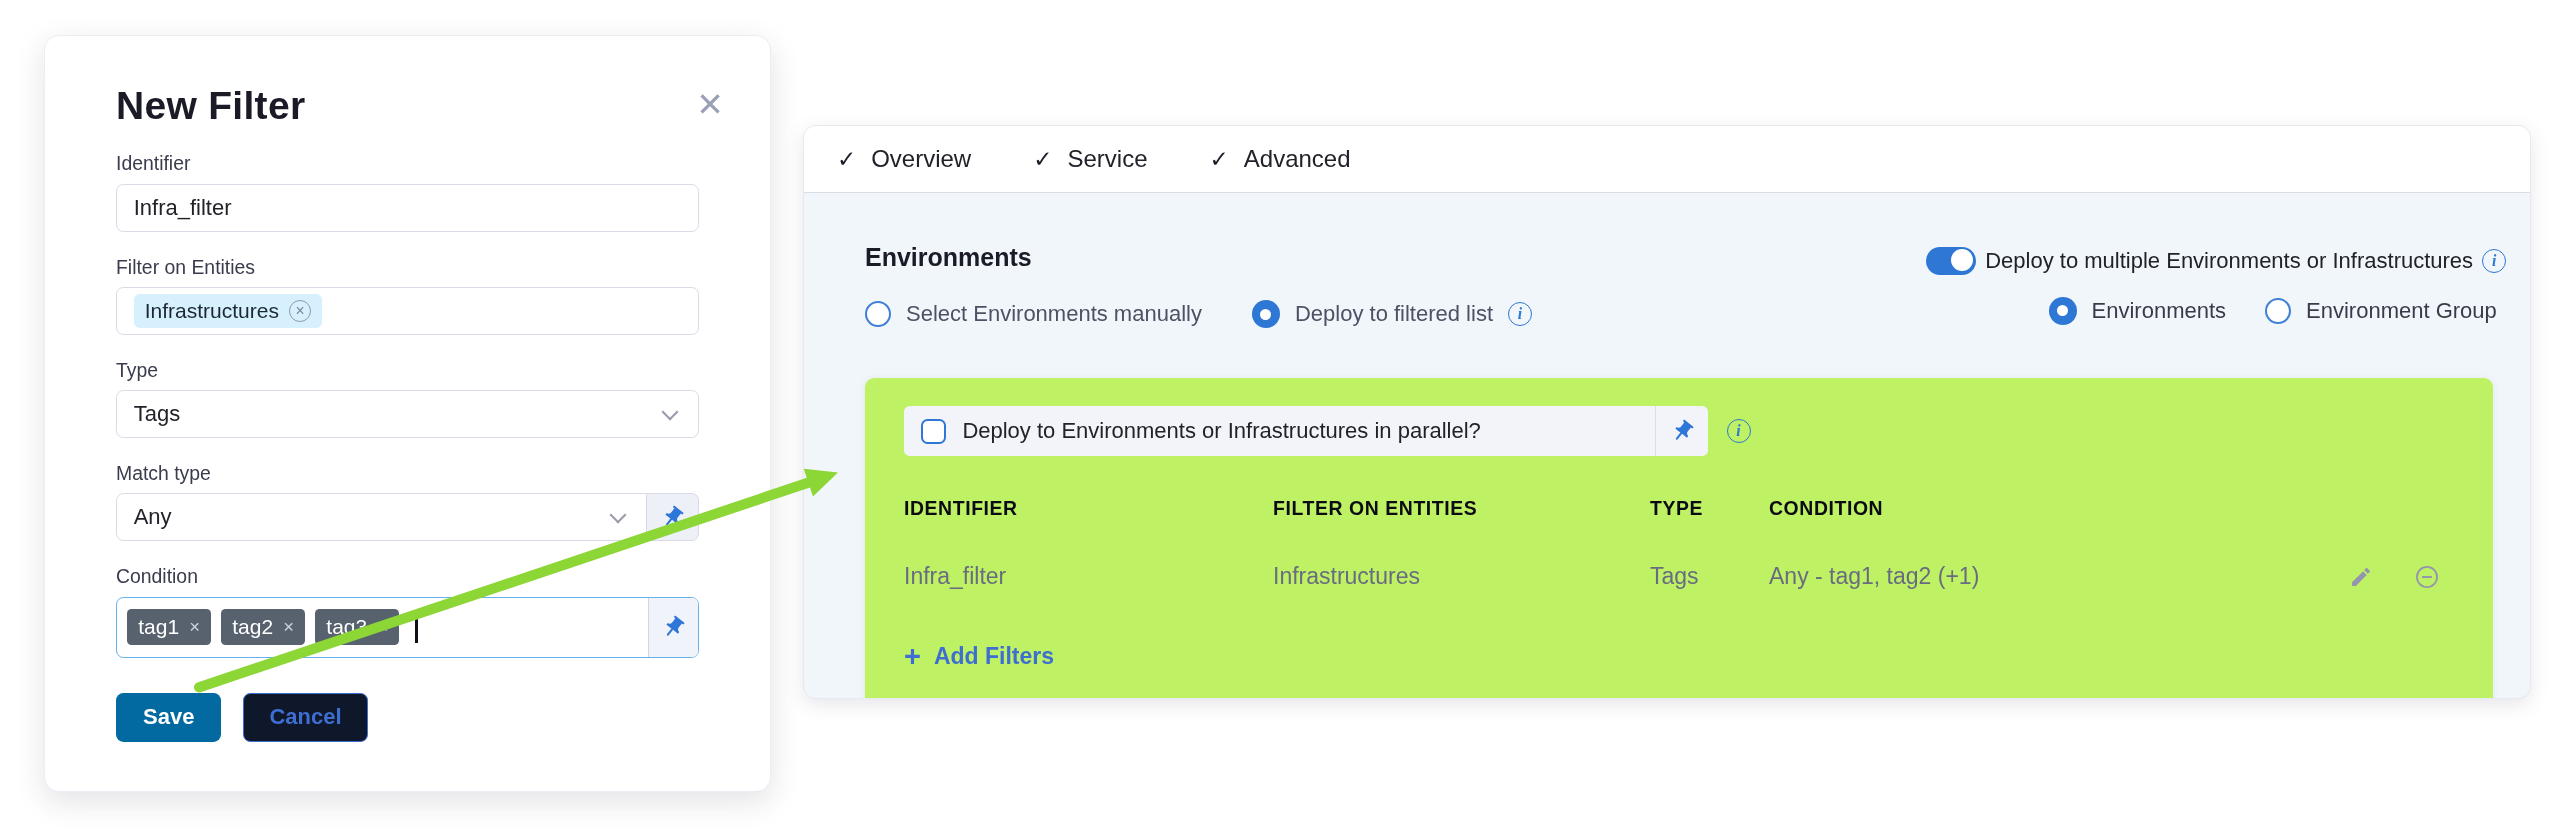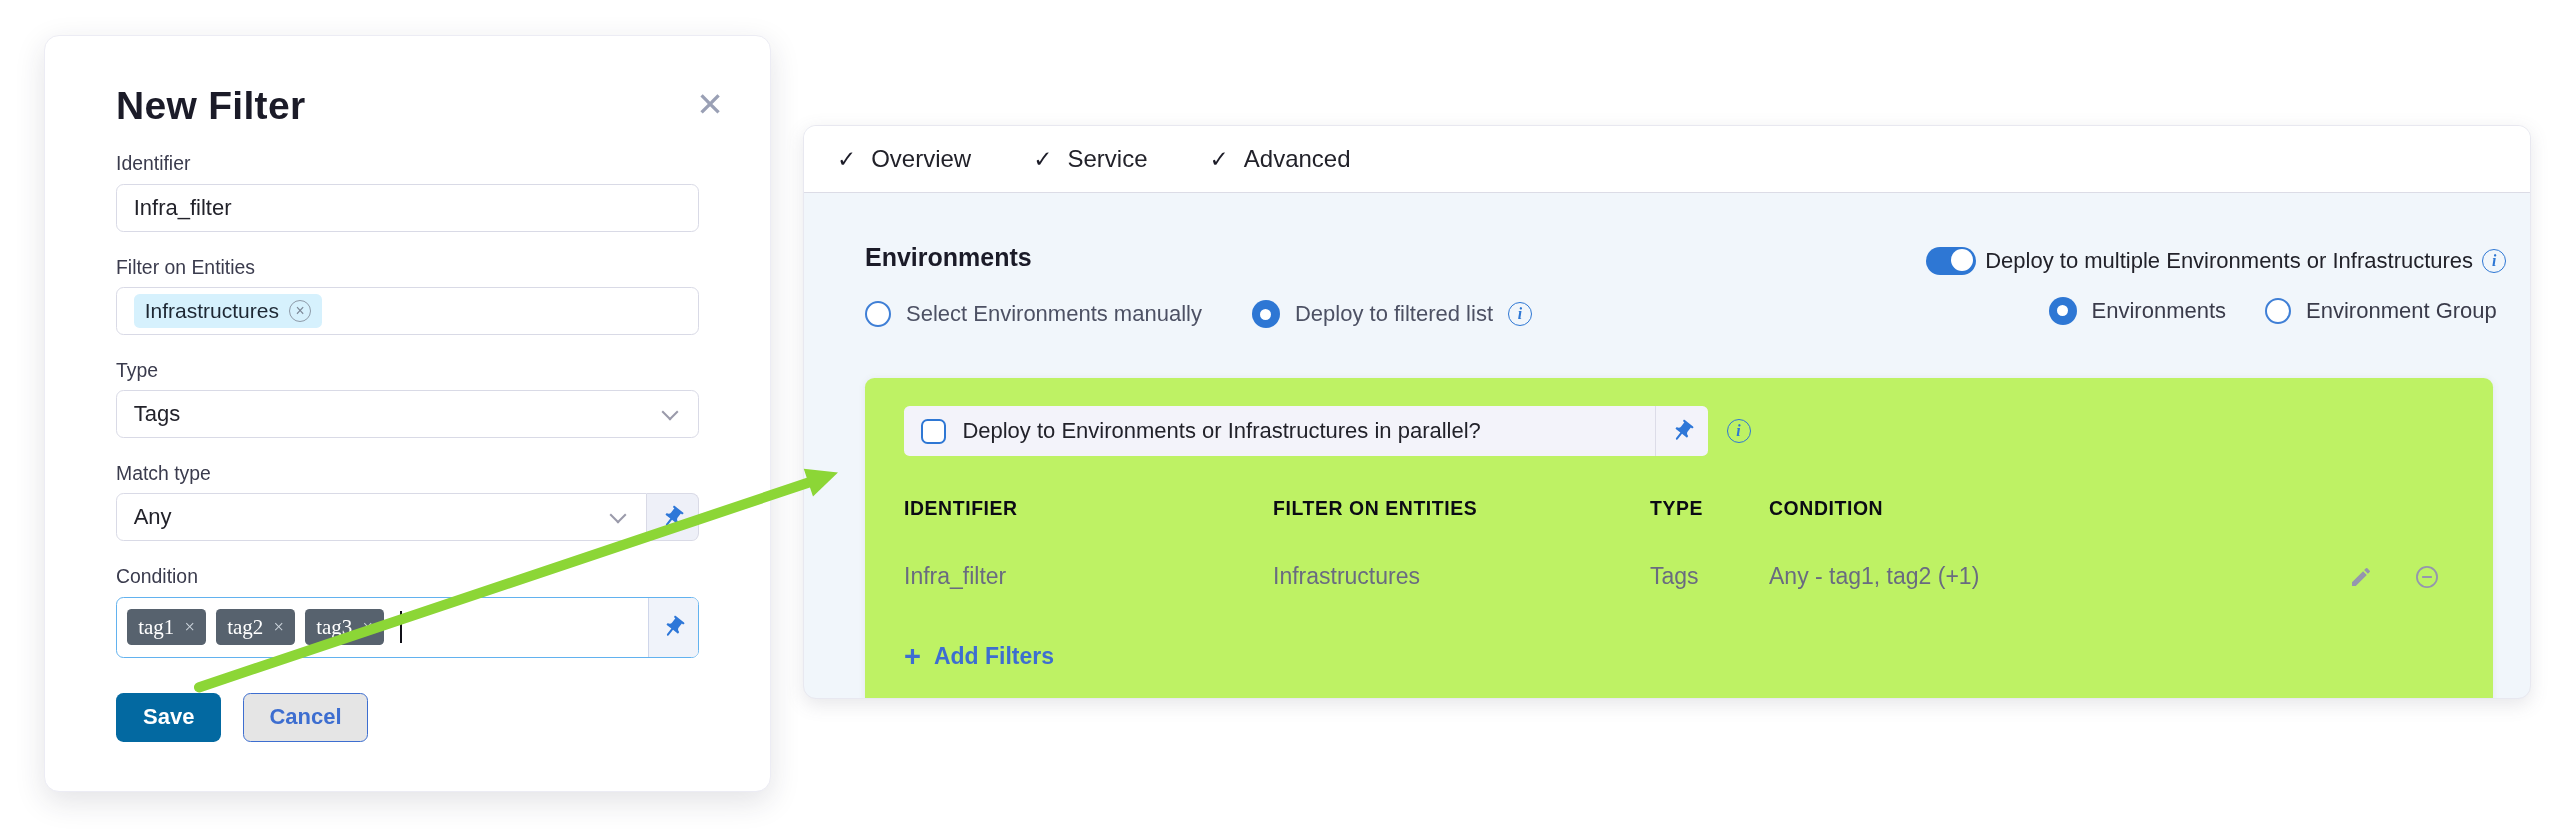--- a/index.html
+++ b/index.html
@@ -45,39 +45,39 @@
   }
   .select-group { display:flex; }
   .select-group .select { flex:1; border-radius:7.4px 0 0 7.4px; }
   .pin-seg {
     width:52px; background:#eef0f8; border:0.9px solid #d9dae6; border-left:none;
     border-radius:0 7.4px 7.4px 0; display:flex; align-items:center; justify-content:center; cursor:pointer;
   }
   .pin-svg { transform:rotate(38deg); }
   .tags-input {
     min-height:61px; border:1.9px solid #62b2ef; border-radius:7.4px; background:#fff;
-    display:flex; align-items:center; gap:10.2px; padding:0 61px 0 10.2px; position:relative; cursor:text;font-family:Liberation Serif, serif;
+    display:flex; align-items:center; gap:10.2px; padding:0 61px 0 10.2px; position:relative; cursor:text;
   }
   .tags-input .pin-seg {
     position:absolute; right:0; top:0; bottom:0; width:50px; border:none;
     border-left:0.9px solid #cfd6ea; background:#f0f3fa; border-radius:0 5.6px 5.6px 0;
   }
   .tag {
     background:#57626e; color:#fff; border-radius:4.6px; height:36px;
     display:inline-flex; align-items:center; gap:10.2px; padding:0 11px; font-size:21px;
   }
   .tag-x { color:#ccd4dc; font-size:18.5px; line-height:1; cursor:pointer; }
   .caret { width:2.8px; height:32px; background:#101018; margin-left:5.6px; }
   .btn-row { margin-top:35px; display:flex; gap:22px; }
   .btn {
     height:49px; border-radius:7.4px; font-size:22px; font-weight:700; font-family:inherit;
     display:flex; align-items:center; justify-content:center; cursor:pointer;
   }
   .btn-primary { background:#0369a1; color:#fff; border:none; padding:0 27px; }
-  .btn-outline { background:#e5e5e5; color:#3d6ed0; border:1.9px solid #3d6ed0; padding:0 25px; }
+  .btn-outline { background:#0f172a; color:#3d6ed0; border:1.9px solid #3d6ed0; padding:0 25px; }
 
   
   .panel {
     position:absolute; left:803px; top:125px; width:1728px; height:574px;
     border-radius:13px; border:0.9px solid #e8e8f0; background:#f1f6fb;
     box-shadow:0 5.6px 18.5px rgba(96,97,112,.15); display:flex; flex-direction:column; overflow:hidden;
   }
   .tabbar {
     height:67px; background:#fff; border-bottom:0.9px solid #dcdce6;
     display:flex; align-items:stretch; padding-left:1.9px; flex:none;

